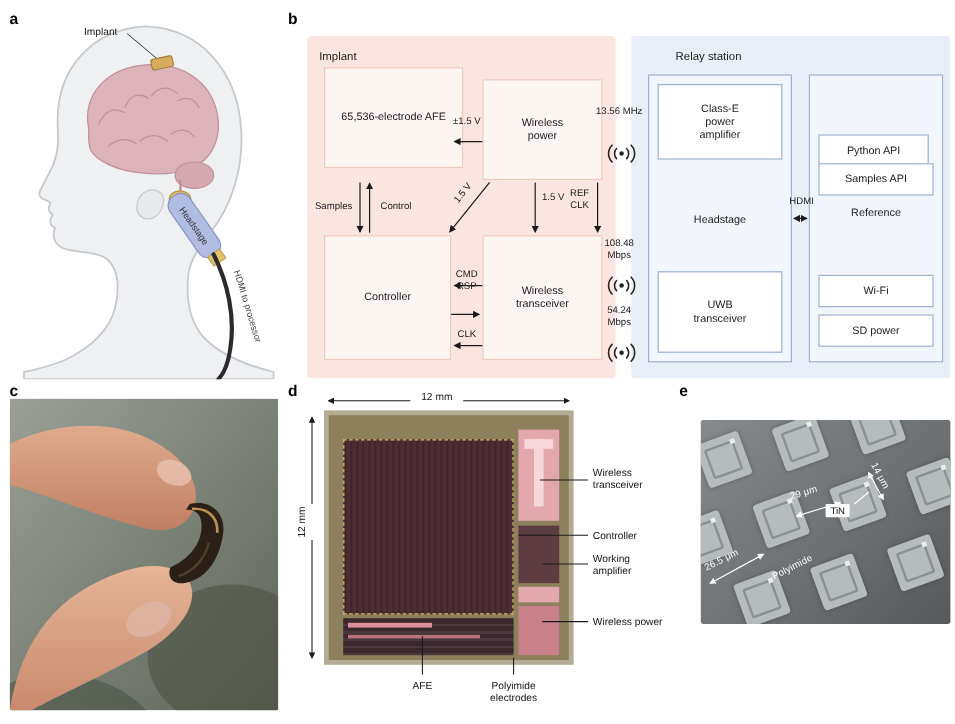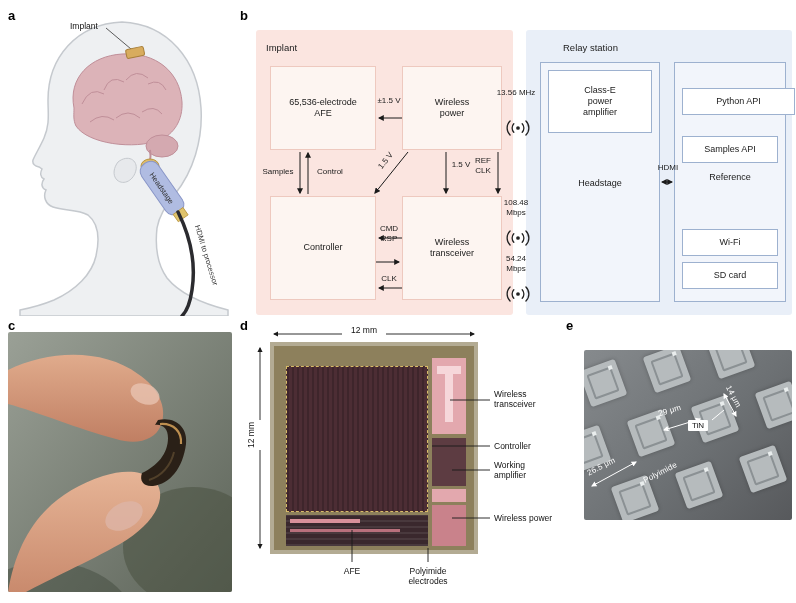--- a/index.html
+++ b/index.html
@@ -65,21 +65,21 @@
   </svg>
 
   <div class="panel-letter" style="left:240px;top:8px">b</div>
 
   <div class="abs implant-bg"></div>
   <div class="abs relay-bg"></div>
 
   <div class="region-title" style="left:266px;top:42px">Implant</div>
   <div class="region-title" style="left:563px;top:42px">Relay station</div>
 
-  <div class="box pink-box" style="left:270px;top:66px;width:106px;height:84px;padding:2px 10px">65,536-electrode AFE</div>
+  <div class="box pink-box" style="left:270px;top:56px;width:116px;height:84px;padding:2px 10px">65,536-electrode AFE</div>
   <div class="box pink-box" style="left:402px;top:66px;width:100px;height:84px;padding:2px 22px">Wireless power</div>
   <div class="box pink-box" style="left:270px;top:196px;width:106px;height:104px">Controller</div>
   <div class="box pink-box" style="left:402px;top:196px;width:100px;height:104px;padding:2px 22px">Wireless transceiver</div>
 
   <div class="sig" style="left:368px;top:96px;width:42px">±1.5 V</div>
   <div class="sig" style="left:258px;top:167px;width:40px">Samples</div>
   <div class="sig" style="left:312px;top:167px;width:36px">Control</div>
   <div class="sig" style="left:370px;top:156px;width:32px;transform:rotate(-52deg)">1.5 V</div>
   <div class="sig" style="left:448px;top:160px;width:26px">1.5 V</div>
   <div class="sig" style="left:470px;top:156px;width:26px">REF CLK</div>
@@ -99,27 +99,28 @@
   </svg>
   <div class="sig" style="left:496px;top:254px;width:40px">54.24 Mbps</div>
   <svg class="abs" style="left:504px;top:284px" width="28" height="20" viewBox="0 0 30 20">
     <circle cx="15" cy="10" r="2" fill="#222"></circle>
     <path d="M19.5,5.5 a6.5,6.5 0 0 1 0,9 M23.5,2.5 a10.5,10.5 0 0 1 0,15 M10.5,5.5 a6.5,6.5 0 0 0 0,9 M6.5,2.5 a10.5,10.5 0 0 0 0,15" fill="none" stroke="#222" stroke-width="1.4" stroke-linecap="round"></path>
   </svg>
 
   <div class="abs group-box" style="left:540px;top:62px;width:120px;height:240px"></div>
   <div class="box blue-box" style="left:548px;top:70px;width:104px;height:63px;padding:2px 24px">Class-E power amplifier</div>
   <div class="sig" style="left:540px;top:178px;width:120px;font-size:9px">Headstage</div>
+  <div class="box blue-box" style="left:548px;top:226px;width:104px;height:68px;padding:2px 20px">UWB transceiver</div>
 
   <div class="abs group-box" style="left:674px;top:62px;width:112px;height:240px"></div>
-  <div class="box blue-box" style="left:682px;top:88px;width:113px;height:27px">Python API</div>
+  <div class="box blue-box" style="left:682px;top:112px;width:92px;height:27px">Python API</div>
   <div class="box blue-box" style="left:682px;top:136px;width:96px;height:27px">Samples API</div>
   <div class="sig" style="left:674px;top:172px;width:112px;font-size:9px">Reference</div>
   <div class="box blue-box" style="left:682px;top:229px;width:96px;height:27px">Wi-Fi</div>
-  <div class="box blue-box" style="left:682px;top:262px;width:96px;height:27px">SD card</div>
+  <div class="box blue-box" style="left:682px;top:262px;width:96px;height:27px">SD power</div>
   <div class="sig" style="left:648px;top:163px;width:40px">HDMI</div>
 
   <svg class="abs" style="left:256px;top:30px" width="536" height="285" viewBox="0 0 536 285">
     <defs>
       <marker id="ah" viewBox="0 0 10 10" refX="8" refY="5" markerWidth="6" markerHeight="6" orient="auto-start-reverse">
         <path d="M0,0 L10,5 L0,10 Z" fill="#1a1a1a"></path>
       </marker>
     </defs>
     <g stroke="#1a1a1a" stroke-width="1" fill="none">
       <path d="M146,88 L123,88" marker-end="url(#ah)"></path>

